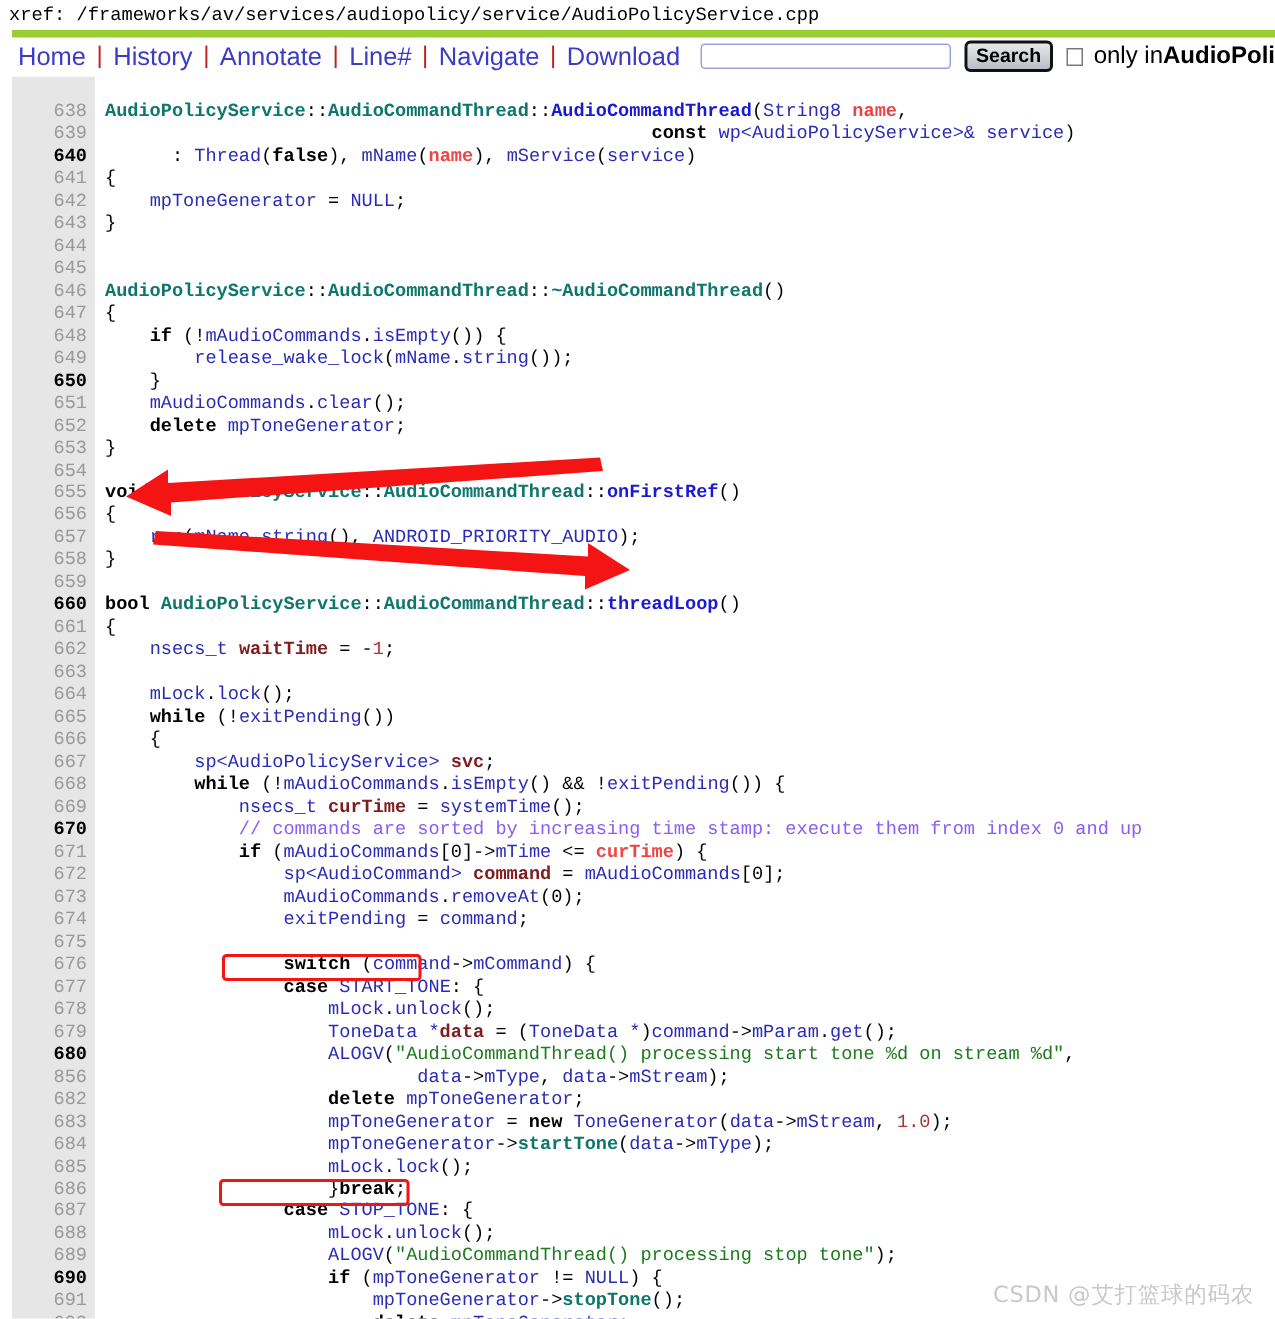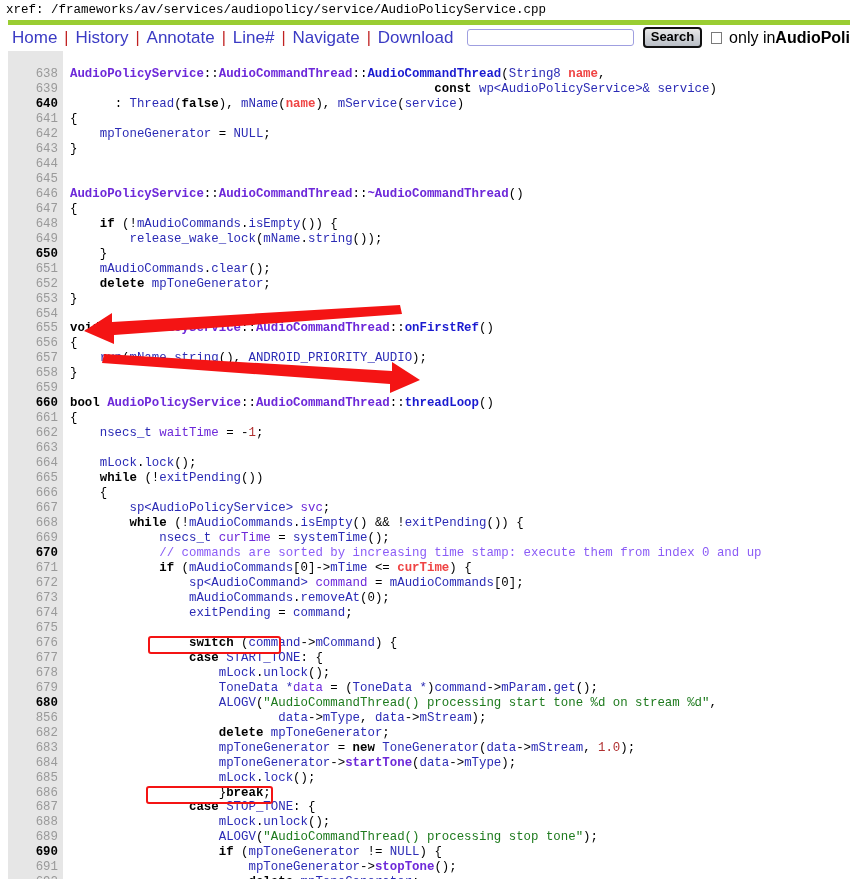--- a/index.html
+++ b/index.html
@@ -137,25 +137,25 @@
 
   .codecol { padding-left: 7px !important; }
   .cline {
     height: 14.98px;
     line-height: 14.98px;
     white-space: pre;
     color: #000000;
   }
 
   
-  .t-type   { color: #6d28d9; font-weight: bold; }  
+  .t-type   { color: #0f766e; font-weight: bold; }  
   .t-fn     { color: #1a1ad0; font-weight: bold; }  
   .t-kw     { color: #000000; font-weight: bold; }  
   .t-plain  { color: #2b2bb5; }                      
-  .t-var    { color: #6d28d9; font-weight: normal; }   
+  .t-var    { color: #7f1d1d; font-weight: bold; }   
   .t-str    { color: #1d7a1d; }                      
   .t-com    { color: #8b5cf6; }                      
   .t-num    { color: #b03030; }                      
   .t-pink   { color: #ef4444; font-weight: bold; }   
   .t-blk    { color: #000000; }
 
   
   .anno-layer {
     position: absolute;
     left: 0; top: 0;
@@ -340,13 +340,14 @@
       <polygon points="400,305 112,322 112,313 84,331 114,344 114,335 402,314" fill="#f41414"></polygon>
     </g>
     <g>
       <polygon points="104,354 392,371 392,362 420,380 390,393 390,384 102,363" fill="#f41414"></polygon>
     </g>
   </svg>
 
   <div class="red-box" style="left:148px; top:636px; width:133px; height:18px;"></div>
   <div class="red-box" style="left:146px; top:786px; width:127px; height:18px;"></div>
 
+  <div class="watermark">CSDN @艾打篮球的码农</div>
 </div>
 
 </body></html>

